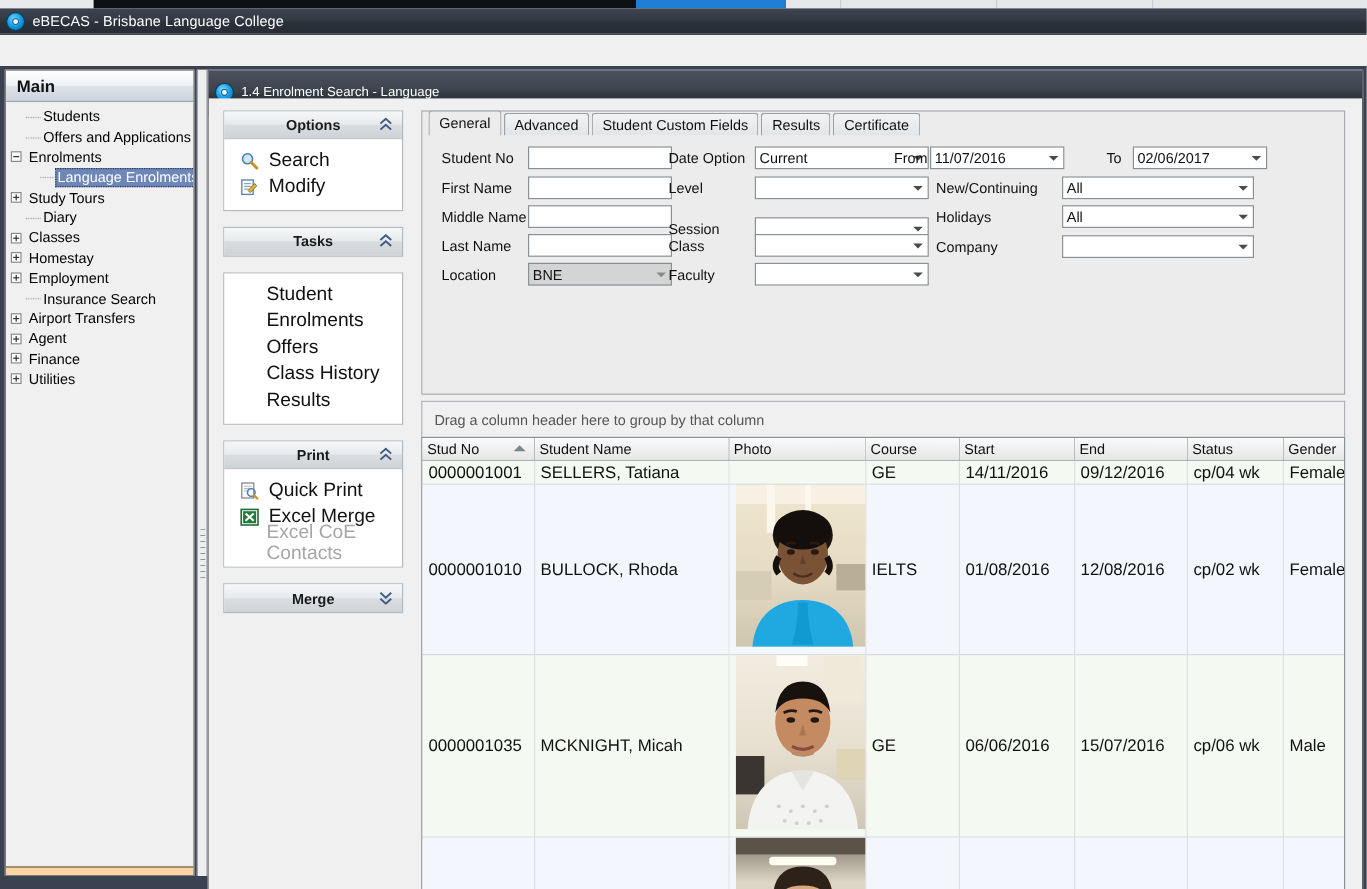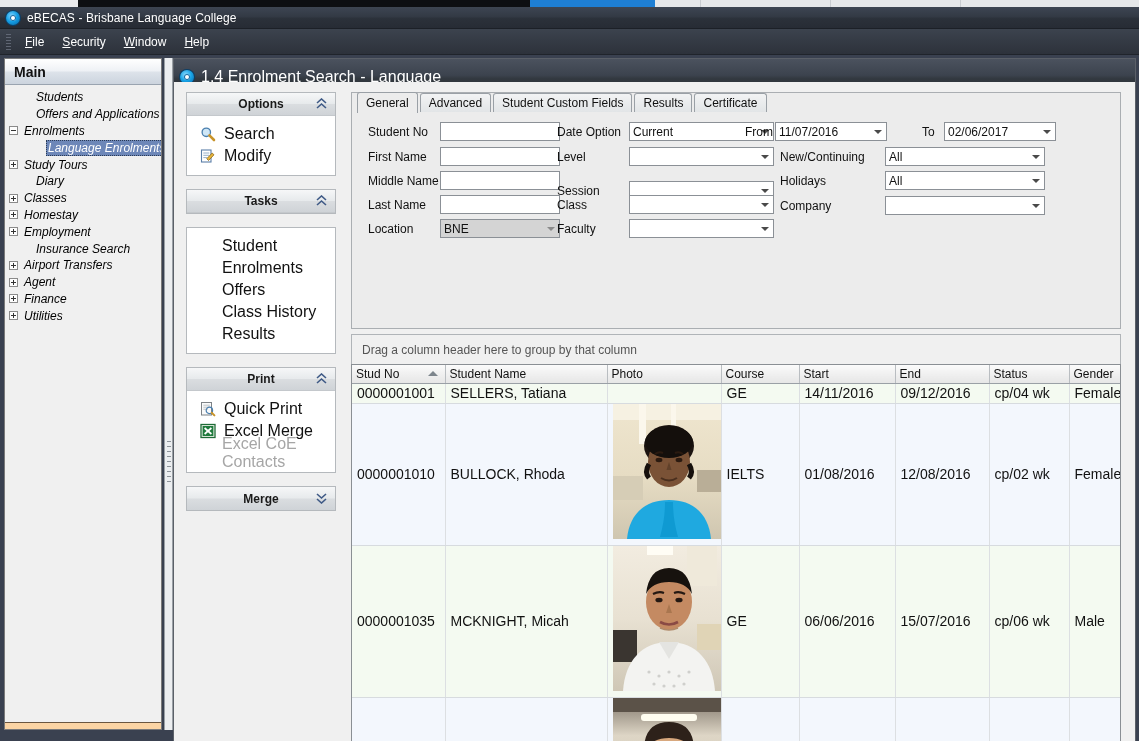--- a/index.html
+++ b/index.html
@@ -72,41 +72,41 @@
   .tree-row .ind { flex:none; }
   .expander {
     width:9px; height:9px; border:1px solid #8a8a8a; background:#fdfdfd;
     position:relative; margin-right:4px; flex:none;
   }
   .expander::before { content:""; position:absolute; left:1px; top:3px; width:5px; height:1px; background:#333; }
   .expander.plus::after { content:""; position:absolute; left:3px; top:1px; width:1px; height:5px; background:#333; }
   .dotlead { width:13px; height:9px; margin-right:0px; flex:none;
     background-image:radial-gradient(#9aa0a6 0.6px, transparent 0.7px);
     background-size:2px 2px; background-position:0 4px; background-repeat:repeat-x; }
-  .tree-label { padding:0 2px; line-height:16px;font-style:italic; }
+  .tree-label { padding:0 2px; line-height:16px; }
   .tree-row.selected .tree-label {
     background:#6d87b8; color:#ffffff; outline:1px dotted #2a3a55; outline-offset:-1px;
   }
   .nav-bottom-bar { height:7px; flex:none; background:#fbd4a4; border-top:1px solid #6a5640; }
 
   
   .splitter { position:absolute; left:164px; top:3px; width:9px; height:672px; background:#eceef0;
      border-left:1px solid #9aa0a6; border-right:1px solid #9aa0a6; }
   .splitter .grip { position:absolute; left:2px; top:383px; width:4px; height:44px;
      background-image:repeating-linear-gradient(to bottom, #8d9399 0 1px, transparent 1px 5px); }
 
   
   .mdi {
     position:absolute; left:173px; top:3px; width:963px; height:735px;
     background:#f0f0f0; border:1px solid #5b6068;
   }
   .mdi-title {
     height:37px; width:100%;
     background:linear-gradient(to bottom, #4b525e 0%, #3c434e 45%, #32383f 55%, #2b3036 100%);
-    display:flex; align-items:center; padding-left:6px; color:#ffffff; font-size:16px;
+    display:flex; align-items:center; padding-left:6px; color:#ffffff; font-size:11px;
     border-bottom:1px solid #22262c;
   }
   .mdi-icon {
     width:14px; height:14px; border-radius:50%; margin-right:7px; flex:none;
     background:radial-gradient(circle at 40% 35%, #8fdcff 0%, #19a5e8 45%, #0566ab 100%);
     box-shadow:0 0 0 1px #0a3f68; position:relative;
   }
   .mdi-icon::after { content:""; position:absolute; left:4px; top:4px; width:6px; height:6px;
     border-radius:50%; background:#fff; box-shadow:inset 0 0 0 1px #0e6ca8; }
   .mdi-body { position:absolute; left:0; top:23px; width:961px; height:710px; background:#f0f0f0; }
@@ -128,21 +128,21 @@
   .gitem.disabled { color:#a6a6a6; }
   .gicon { width:17px; height:17px; margin-right:8px; flex:none; display:flex; align-items:center; justify-content:center; }
   .group.collapsed { margin-bottom:13px; }
   .group.collapsed .group-head { border-bottom:none; }
 
   
   .formpanel {
     position:absolute; left:177px; top:10px; width:770px; height:237px;
     background:#ececec; border:1px solid #aaaeb2;
   }
-  .tabstrip { position:absolute; left:5px; top:-1px; height:21px; display:flex; align-items:center; }
+  .tabstrip { position:absolute; left:5px; top:-1px; height:21px; display:flex; align-items:flex-end; }
   .tab {
     height:19px; padding:0 8px; margin-right:2px; font-size:12px; color:#111;
     background:linear-gradient(to bottom,#f2f3f4 0%, #e2e5e7 100%);
     border:1px solid #9aa0a6; border-bottom:none;
     border-radius:3px 3px 0 0; display:flex; align-items:center; cursor:default;
   }
   .tab.active {
     background:#ececec; height:21px; position:relative; z-index:3;
     border-color:#9aa0a6; font-weight:normal;
   }
@@ -207,27 +207,20 @@
     <div class="tick" style="left:700px"></div>
     <div class="tick" style="left:830px"></div>
     <div class="tick" style="left:960px"></div>
   </div>
 
   <div class="titlebar">
     <div class="title-icon"></div>
     <div class="title-text">eBECAS - Brisbane Language College</div>
   </div>
 
-  <div class="menubar">
-    <div class="menu-grip"></div>
-    <div class="menu-item"><u>F</u><span>ile</span></div>
-    <div class="menu-item"><u>S</u><span>ecurity</span></div>
-    <div class="menu-item"><u>W</u><span>indow</span></div>
-    <div class="menu-item"><u>H</u><span>elp</span></div>
-  </div>
 
   <div class="workspace">
 
     <div class="nav-panel">
       <div class="nav-header">Main</div>
       <div class="nav-tree" id="nav-tree">
           <div class="tree-row">
             <span class="ind" style="width: 12px;"></span>
             <span class="dotlead"></span>
             <span class="tree-label">Students</span>

